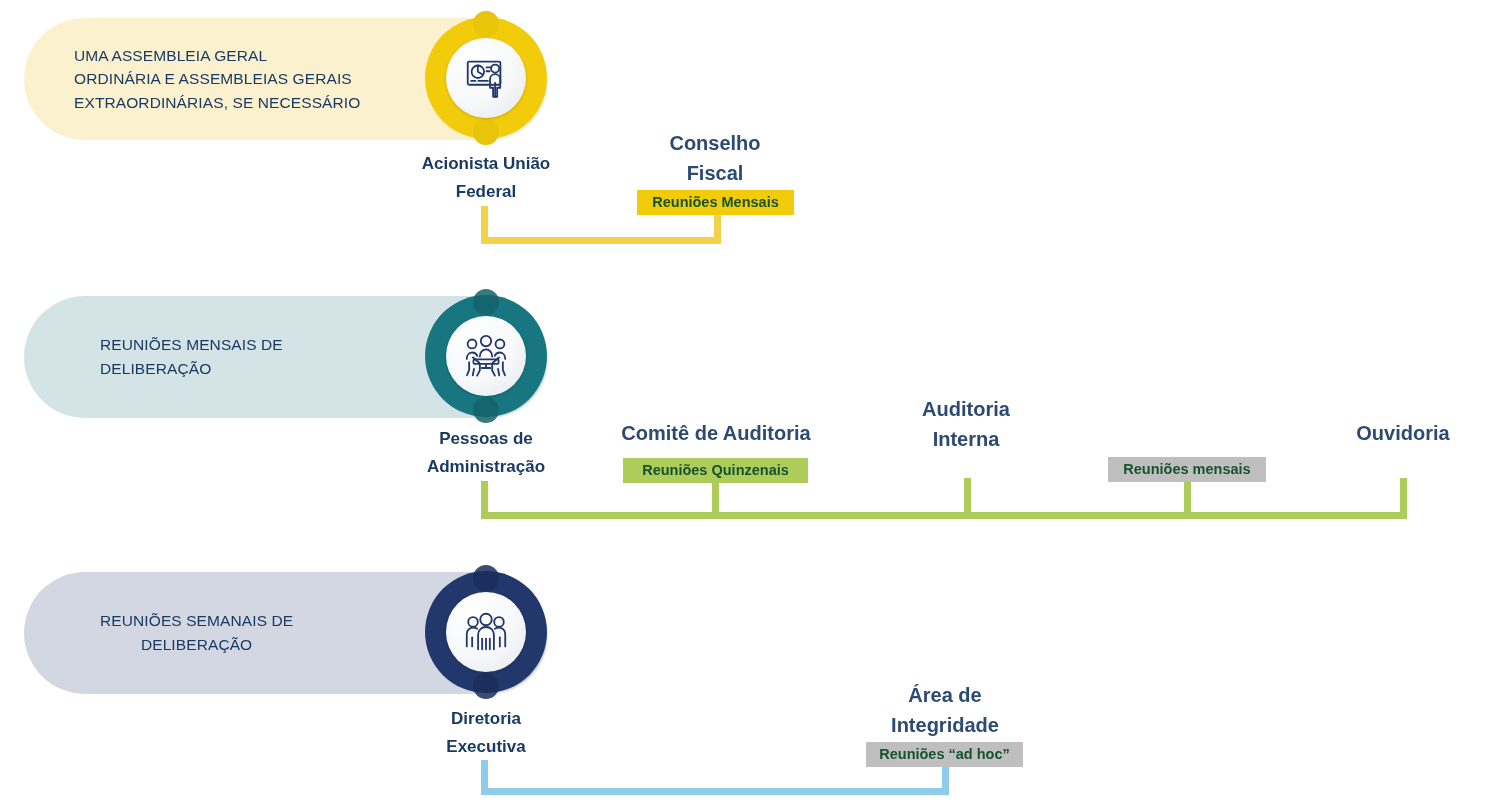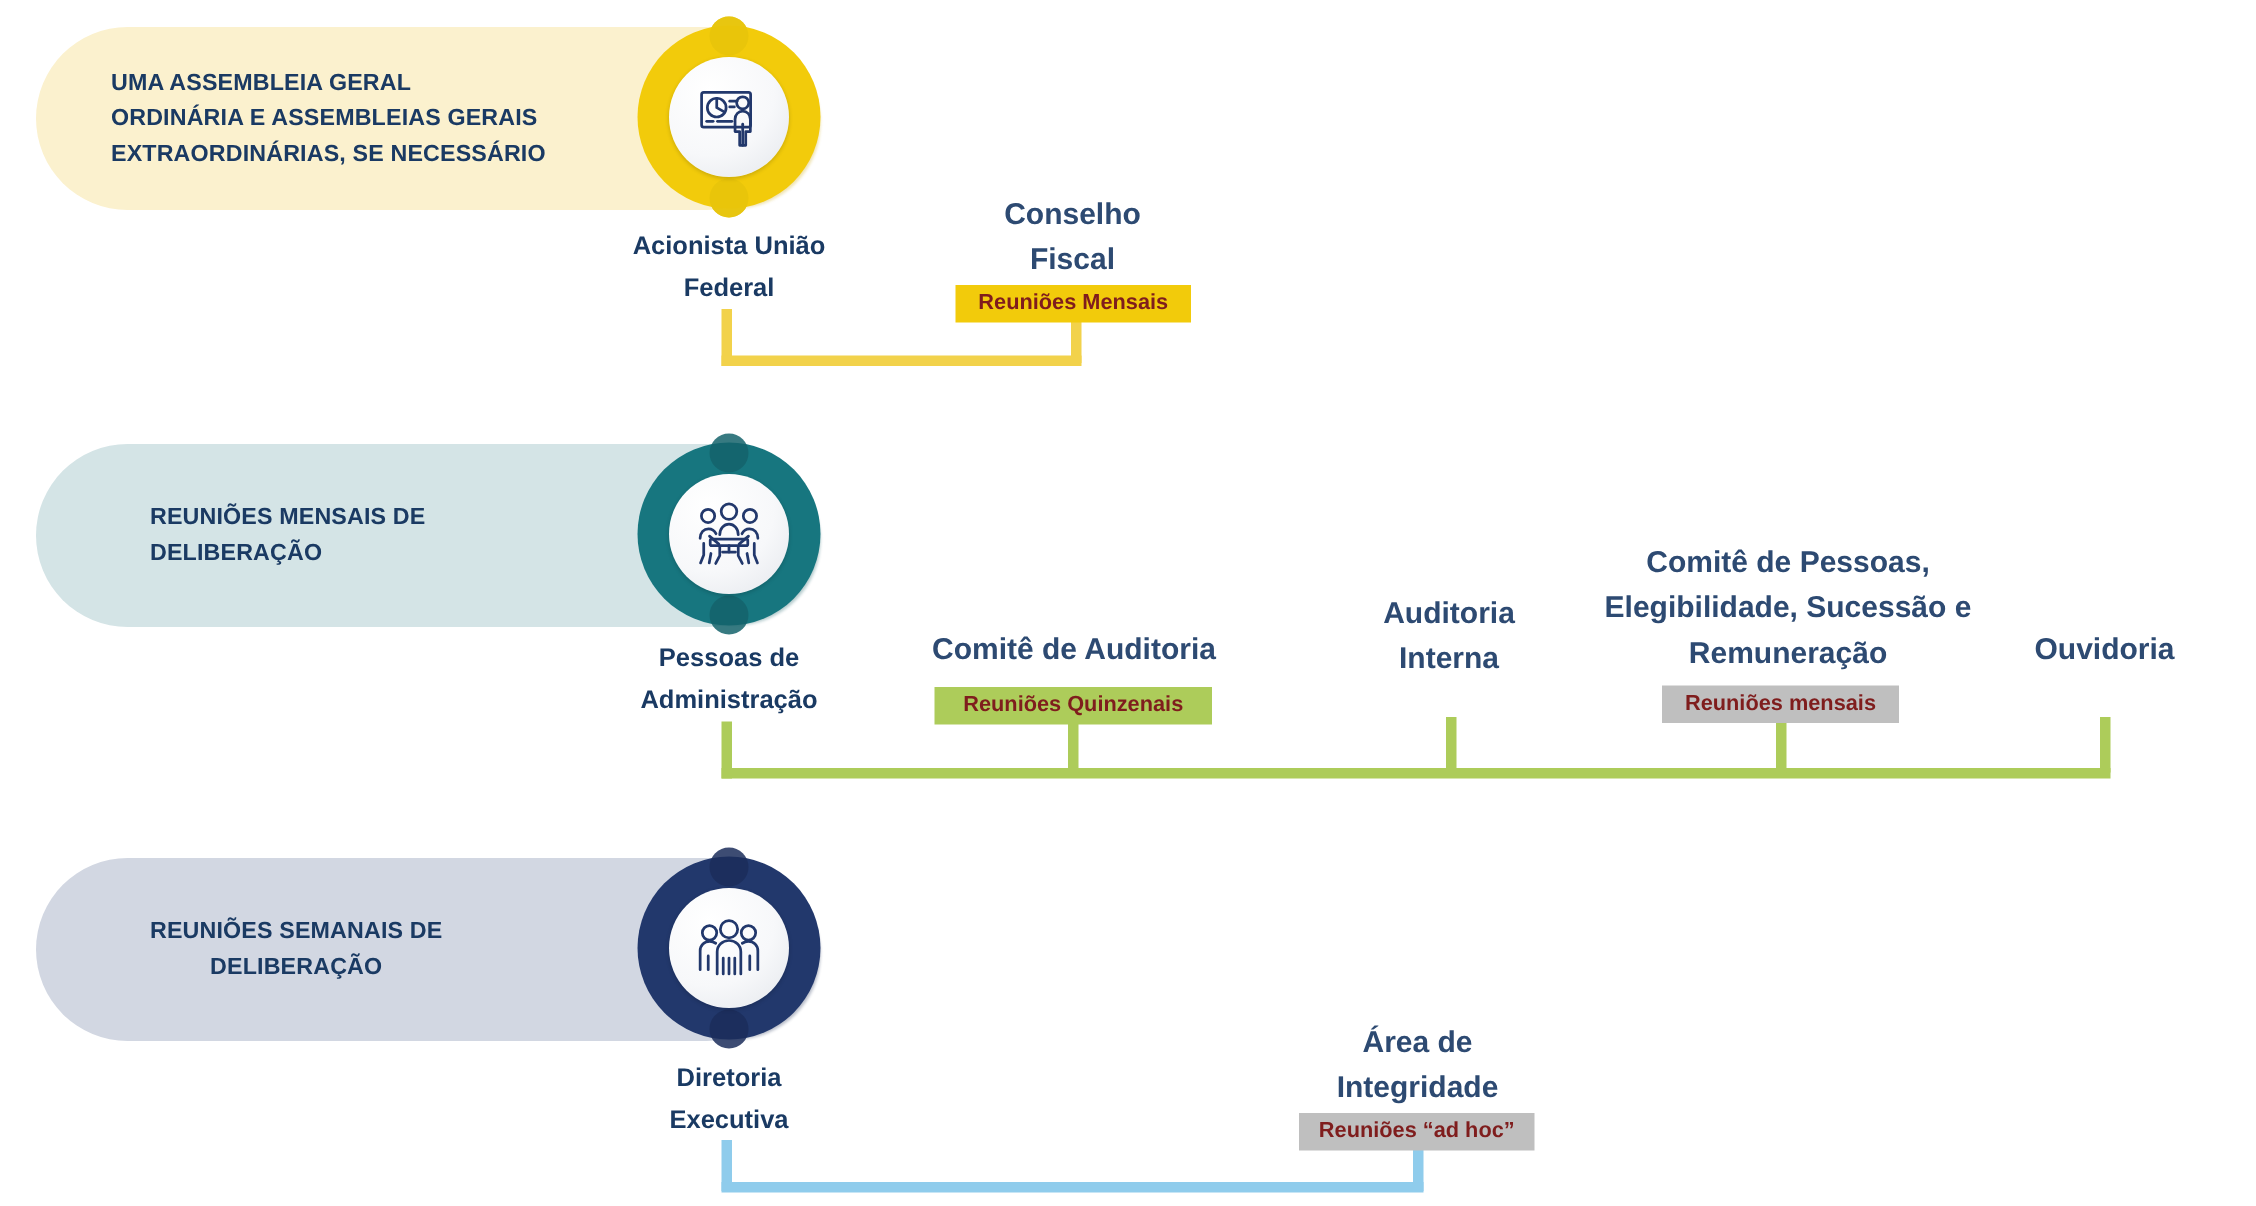--- a/index.html
+++ b/index.html
@@ -22,21 +22,21 @@
 
   
   .pill {
     position: absolute;
     border-radius: 999px;
     display: flex;
     align-items: center;
     box-sizing: border-box;
   }
   .pill-text {
-    font-weight: bold;
+    font-weight: normal;
     font-size: 15.5px;
     line-height: 1.52;
     color: #1a3a63;
     letter-spacing: .1px;
     white-space: pre-line;
   }
   .pill-1 { left: 24px;  top: 18px;  width: 508px; height: 122px; background: #FBF1CE; }
   .pill-1 .pill-text { padding-left: 50px; }
   .pill-2 { left: 24px;  top: 296px; width: 508px; height: 122px; background: #D4E4E6; }
   .pill-2 .pill-text { padding-left: 76px; }
@@ -115,21 +115,21 @@
     color: #2d4a72;
     white-space: pre-line;
     font-weight: bold;
   }
 
   
   .freq-badge {
     position: absolute;
     font-weight: bold;
     font-size: 14.5px;
-    color: #7f1d1d;
+    color: #14532d;
     padding: 4px 9px 5px 9px;
     white-space: nowrap;
     box-sizing: border-box;
     text-align: center;
   }
   .freq-yellow { background: #F2CB0B; }
   .freq-green  { background: #ADCC5A; }
   .freq-gray   { background: #BFBFBF; }
   .conn-h, .conn-v { position: absolute; }
   .c-yellow { background: #F2D24B; }
@@ -227,23 +227,20 @@
   <div class="conn-v c-green" style="left:964px; top:478px; width:7px; height:37px;"></div>
   <div class="conn-v c-green" style="left:1184px; top:480px; width:7px; height:35px;"></div>
   <div class="conn-v c-green" style="left:1400px; top:478px; width:7px; height:37px;"></div>
 
   <div class="unit-label" style="left:585px; top:418px; width:262px;">Comitê de Auditoria</div>
   <div class="freq-badge freq-green" style="left:623px; top:458px; width:185px;">Reuniões Quinzenais</div>
 
   <div class="unit-label" style="left:866px; top:394px; width:200px;">Auditoria
 Interna</div>
 
-  <div class="unit-label" style="left:1040px; top:360px; width:304px;">Comitê de Pessoas,
-Elegibilidade, Sucessão e
-Remuneração</div>
   <div class="freq-badge freq-gray" style="left:1108px; top:457px; width:158px;">Reuniões mensais</div>
 
   <div class="unit-label" style="left:1303px; top:418px; width:200px;text-align:center;">Ouvidoria</div>
 
   <div class="pill pill-3">
     <div class="pill-text">REUNIÕES SEMANAIS DE
 DELIBERAÇÃO</div>
   </div>
 
   <div class="node node-3" style="left:425px; top:571px;">

